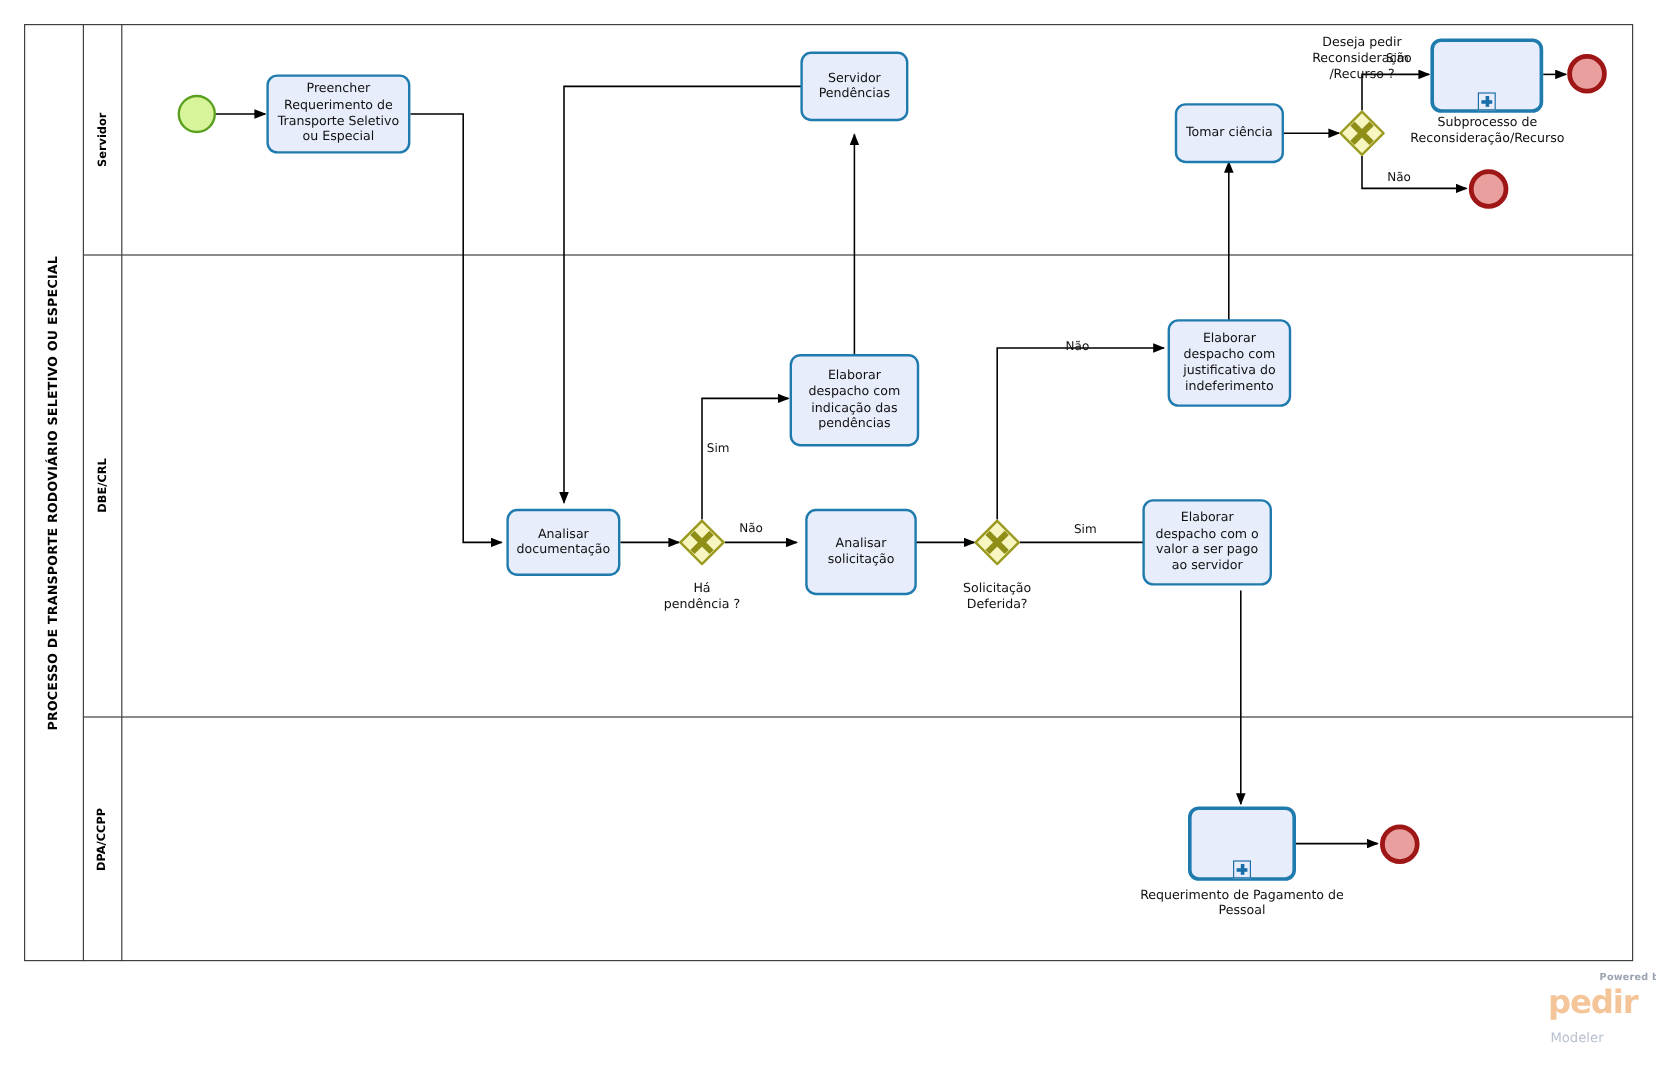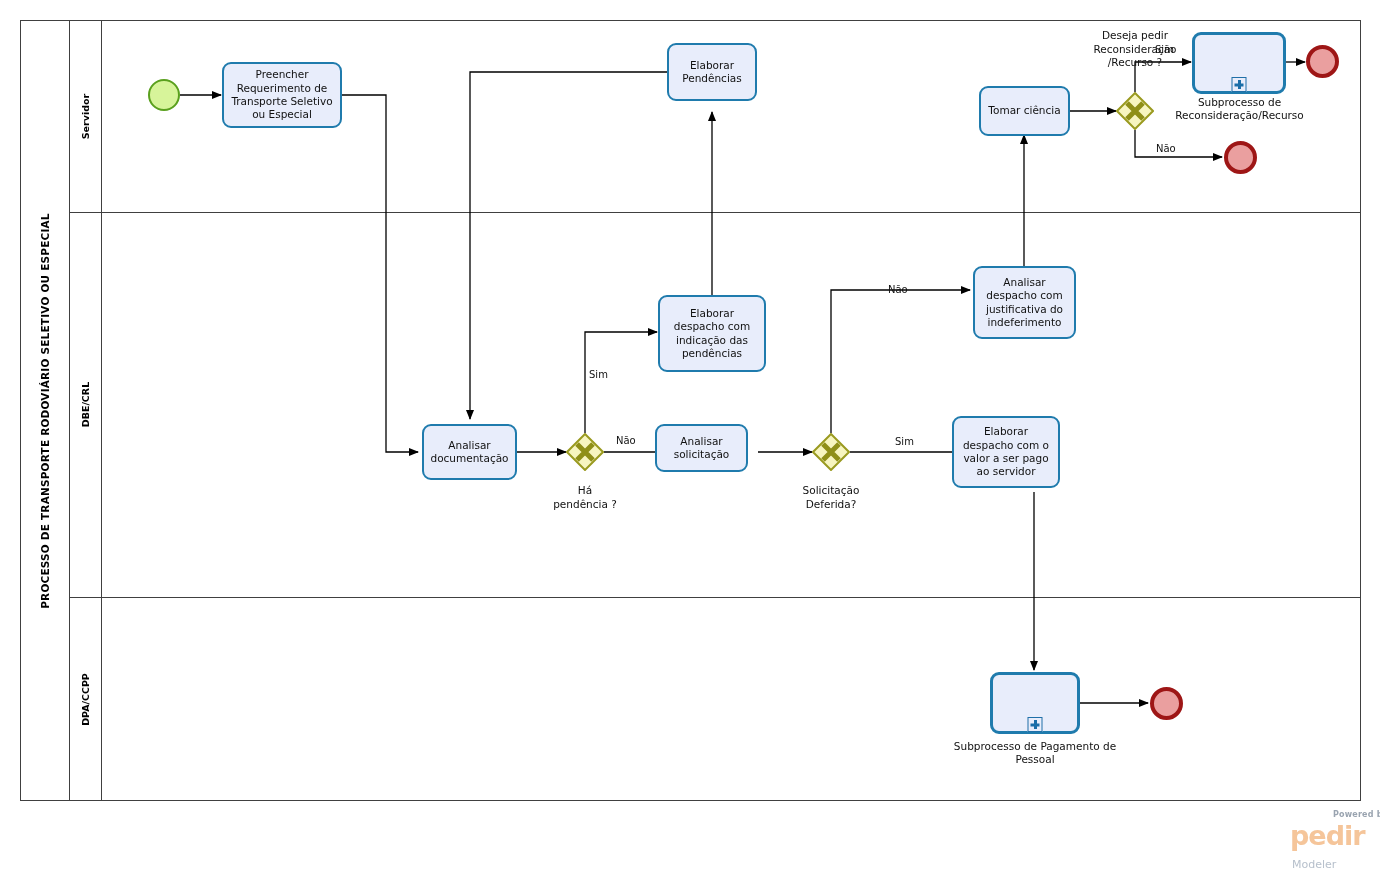--- a/index.html
+++ b/index.html
@@ -281,56 +281,56 @@
   <div class="start-event" style="left:148px; top:79px;"></div>
   <div class="end-event" style="left:1306px; top:45px;"></div>
   <div class="end-event" style="left:1224px; top:141px;"></div>
   <div class="end-event" style="left:1150px; top:687px;"></div>
 
   <div class="task" style="left:222px; top:62px; width:120px; height:66px;">
     <span class="task-inner">Preencher Requerimento de Transporte Seletivo ou Especial</span>
   </div>
 
   <div class="task" style="left:667px; top:43px; width:90px; height:58px;">
-    <span class="task-inner">Elaborar Pendências</span>
+    <span class="task-inner">Servidor Pendências</span>
   </div>
 
   <div class="task" style="left:979px; top:86px; width:91px; height:50px;">
     <span class="task-inner">Tomar ciência</span>
   </div>
 
   <div class="task" style="left:422px; top:424px; width:95px; height:56px;">
     <span class="task-inner">Analisar documentação</span>
   </div>
 
   <div class="task" style="left:658px; top:295px; width:108px; height:77px;">
     <span class="task-inner">Elaborar despacho com indicação das pendências</span>
   </div>
 
-  <div class="task" style="left:655px; top:424px; width:93px; height:48px;">
+  <div class="task" style="left:671px; top:424px; width:93px; height:72px;">
     <span class="task-inner">Analisar solicitação</span>
   </div>
 
   <div class="task" style="left:973px; top:266px; width:103px; height:73px;">
-    <span class="task-inner">Analisar despacho com justificativa do indeferimento</span>
+    <span class="task-inner">Elaborar despacho com justificativa do indeferimento</span>
   </div>
 
   <div class="task" style="left:952px; top:416px; width:108px; height:72px;">
     <span class="task-inner">Elaborar despacho com o valor a ser pago ao servidor</span>
   </div>
 
   <div class="subprocess" style="left:1192px; top:32px; width:94px; height:62px;">
     <div class="sub-plus"></div>
   </div>
   <div class="sub-caption" style="left:1162px; top:96px; width:155px;">Subprocesso de Reconsideração/Recurso</div>
 
   <div class="subprocess" style="left:990px; top:672px; width:90px; height:62px;">
     <div class="sub-plus"></div>
   </div>
-  <div class="sub-caption" style="left:950px; top:740px; width:170px;">Subprocesso de Pagamento de Pessoal</div>
+  <div class="sub-caption" style="left:950px; top:740px; width:170px;">Requerimento de Pagamento de Pessoal</div>
 
   <div class="gateway" style="left:566px; top:433px;">
     <svg viewBox="0 0 38 38" width="38" height="38">
       <polygon points="19,1 37,19 19,37 1,19" fill="#f7f5c0" stroke="#9a9a20" stroke-width="2"></polygon>
       <path d="M11,11 L27,27 M27,11 L11,27" stroke="#8f8f18" stroke-width="5" stroke-linecap="butt"></path>
     </svg>
   </div>
   <div class="gw-caption" style="left:535px; top:484px; width:100px;">Há
 pendência ?</div>
 

